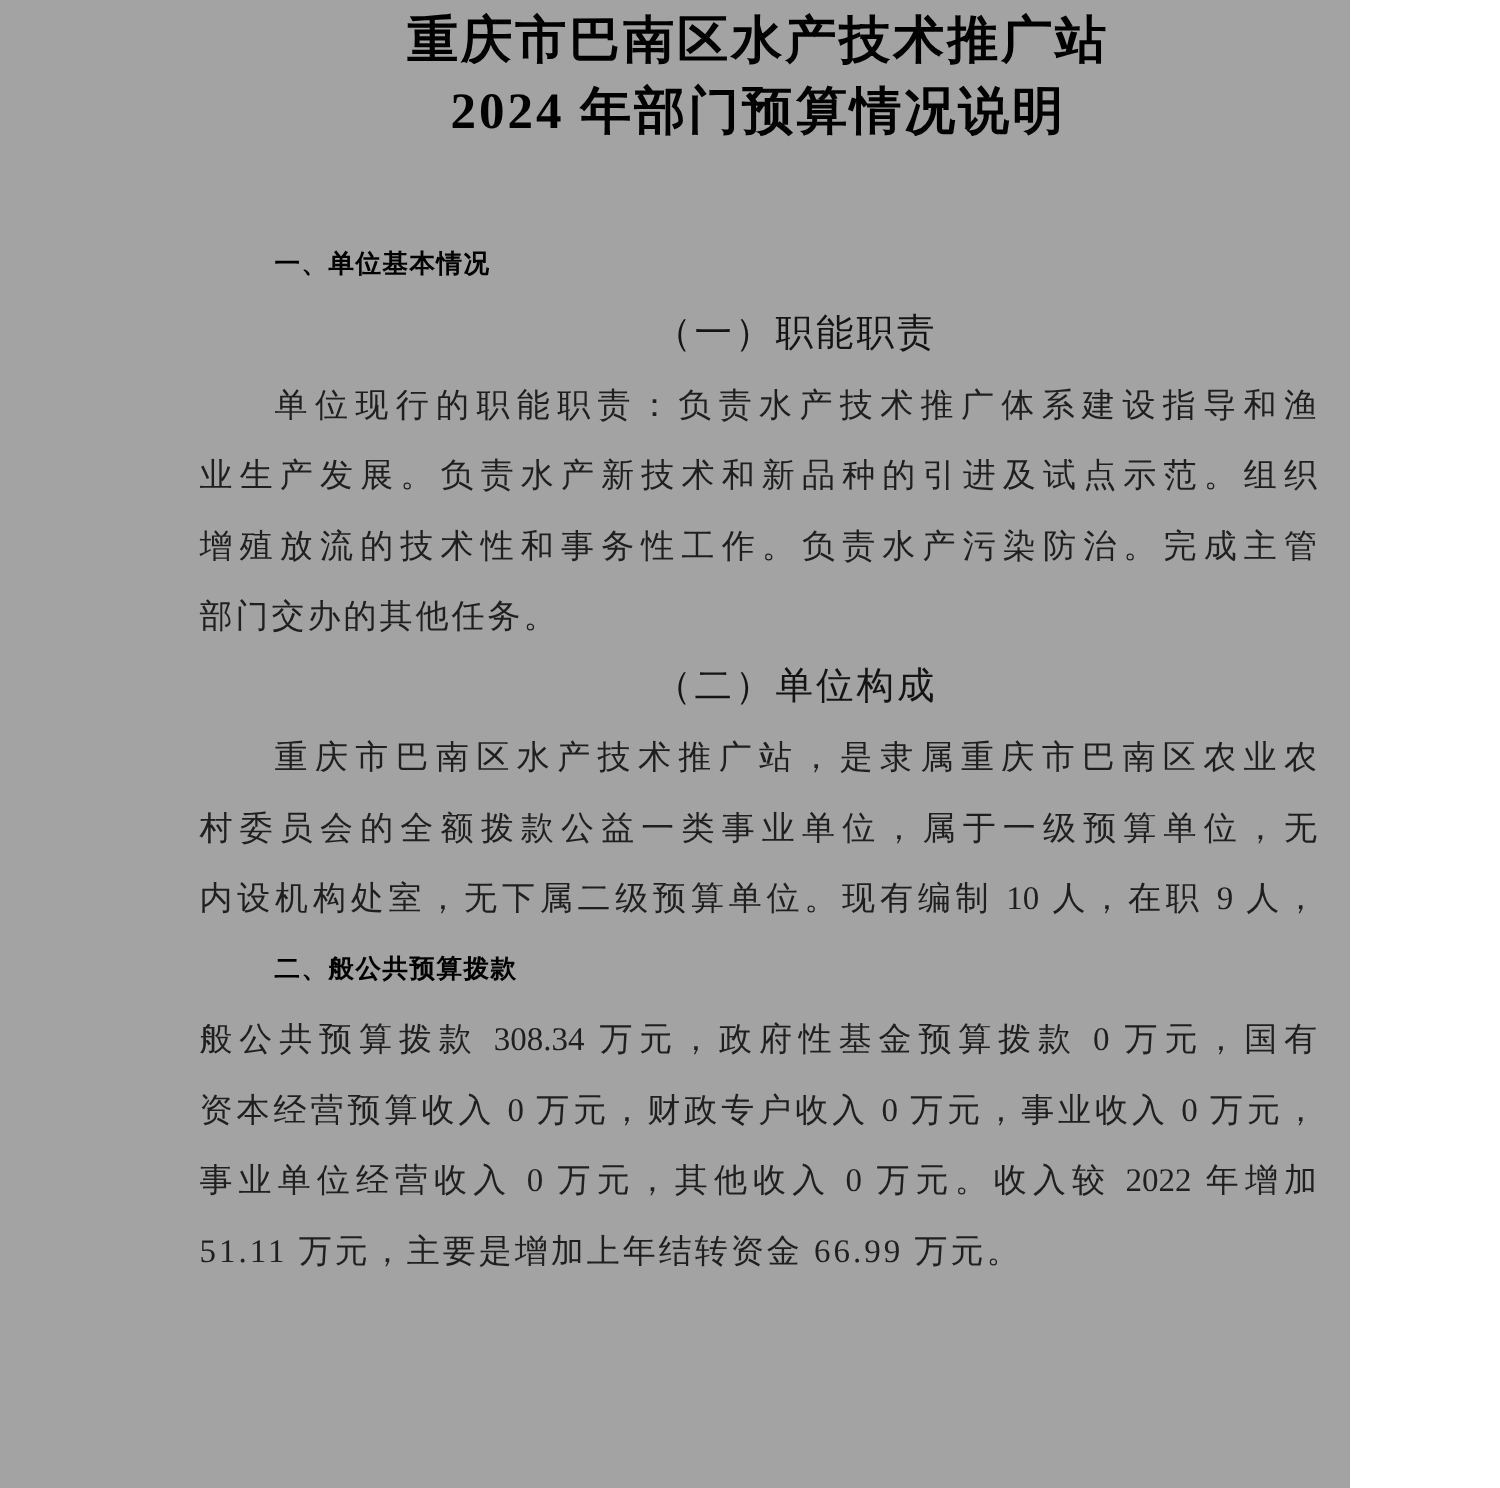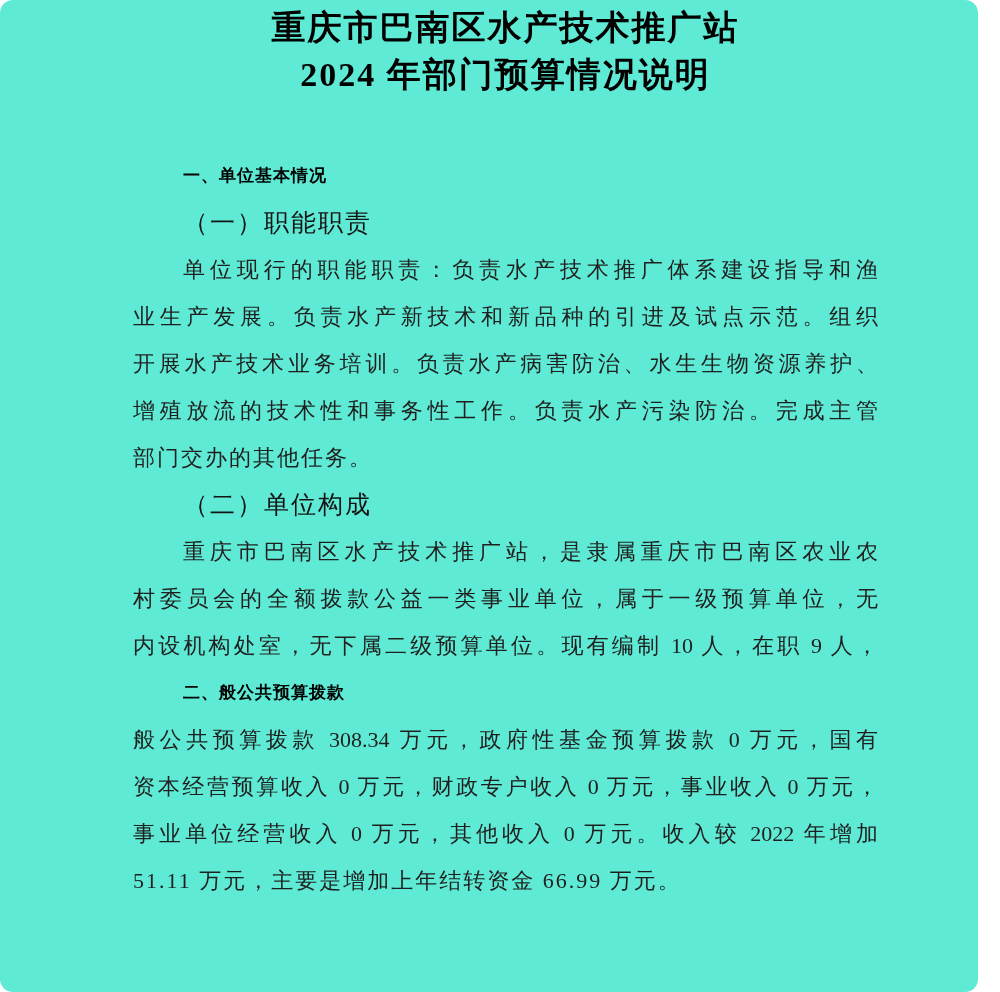--- a/index.html
+++ b/index.html
@@ -2,26 +2,25 @@
 <html><head>
 <meta charset="utf-8">
 <style>
   html, body {
     margin: 0;
     padding: 0;
     background: #ffffff;
   }
   .page {
     position: relative;
-    width: 978px;
+    width: 900px;
     height: 992px;
-    background: #5eead4;
+    background: #a3a3a3;
     overflow: hidden;
     font-family: "Liberation Serif", "DejaVu Serif", serif;
-    border-radius: 13px;
   }
   .content {
     position: absolute;
     left: 133px;
     top: 0;
     width: 745px;
   }
   .doc-title {
     margin: 0;
     padding-top: 4px;
@@ -65,20 +64,21 @@
     color: #000000;
     text-indent: 50px;
   }
   .h-kai {
     font-family: "Liberation Serif", "DejaVu Serif", serif;
     font-weight: 400;
     font-size: 25px;
     letter-spacing: 2px;
     color: #141414;
     text-indent: 50px;
+    text-align: center;
   }
 </style>
 </head>
 <body>
 
 <div class="page">
   <div class="content">
 
     <h1 class="doc-title">
       <div>重庆市巴南区水产技术推广站</div>
@@ -86,21 +86,20 @@
     </h1>
 
     <div class="body-wrap">
 
       <div class="line h-black">一、单位基本情况</div>
 
       <div class="line h-kai">（一）职能职责</div>
 
       <div class="line body-line fill indent">单位现行的职能职责：负责水产技术推广体系建设指导和渔</div>
       <div class="line body-line fill">业生产发展。负责水产新技术和新品种的引进及试点示范。组织</div>
-      <div class="line body-line fill">开展水产技术业务培训。负责水产病害防治、水生生物资源养护、</div>
       <div class="line body-line fill">增殖放流的技术性和事务性工作。负责水产污染防治。完成主管</div>
       <div class="line body-line">部门交办的其他任务。</div>
 
       <div class="line h-kai">（二）单位构成</div>
 
       <div class="line body-line fill indent">重庆市巴南区水产技术推广站，是隶属重庆市巴南区农业农</div>
       <div class="line body-line fill">村委员会的全额拨款公益一类事业单位，属于一级预算单位，无</div>
       <div class="line body-line fill">内设机构处室，无下属二级预算单位。现有编制 10 人，在职 9 人，</div>
 
       <div class="line h-black">二、般公共预算拨款</div>

